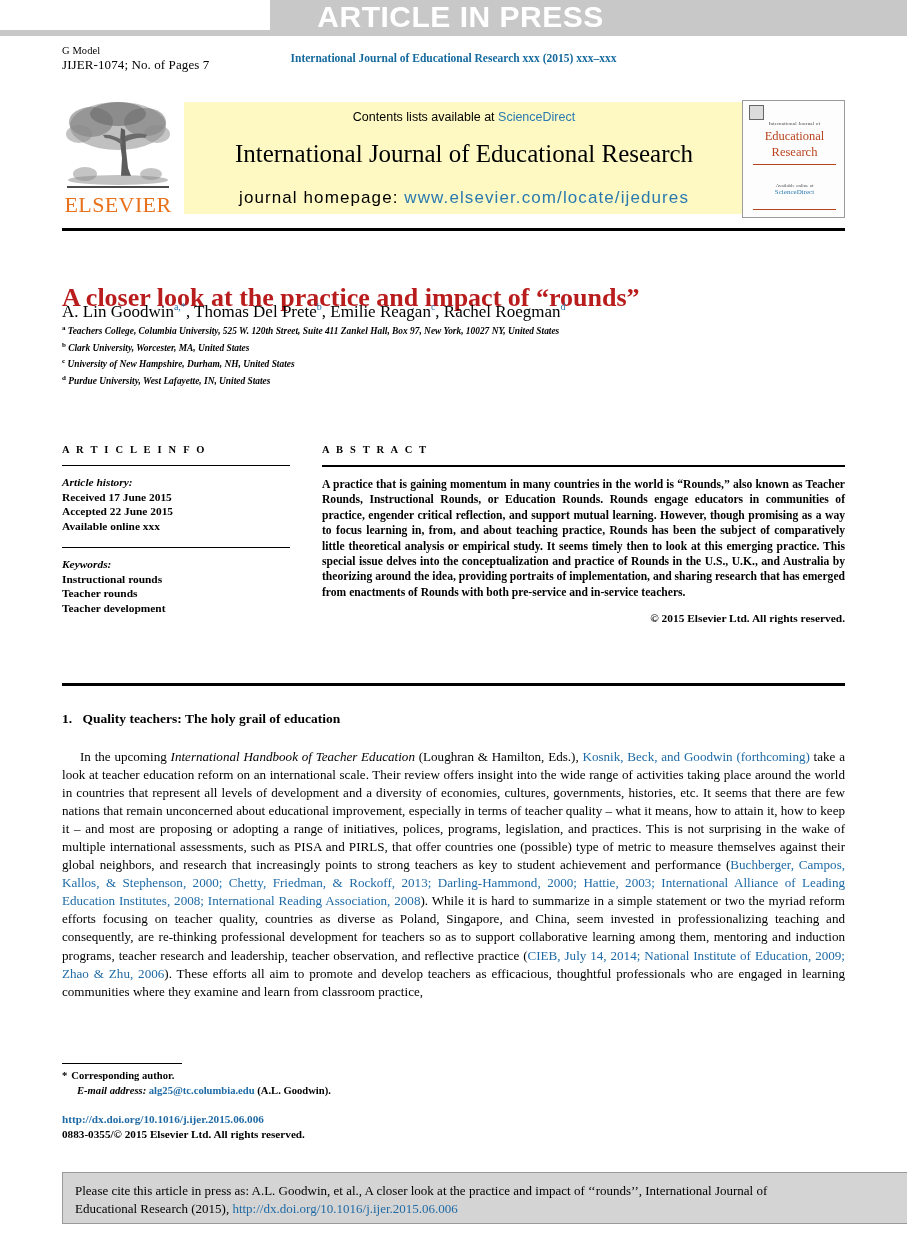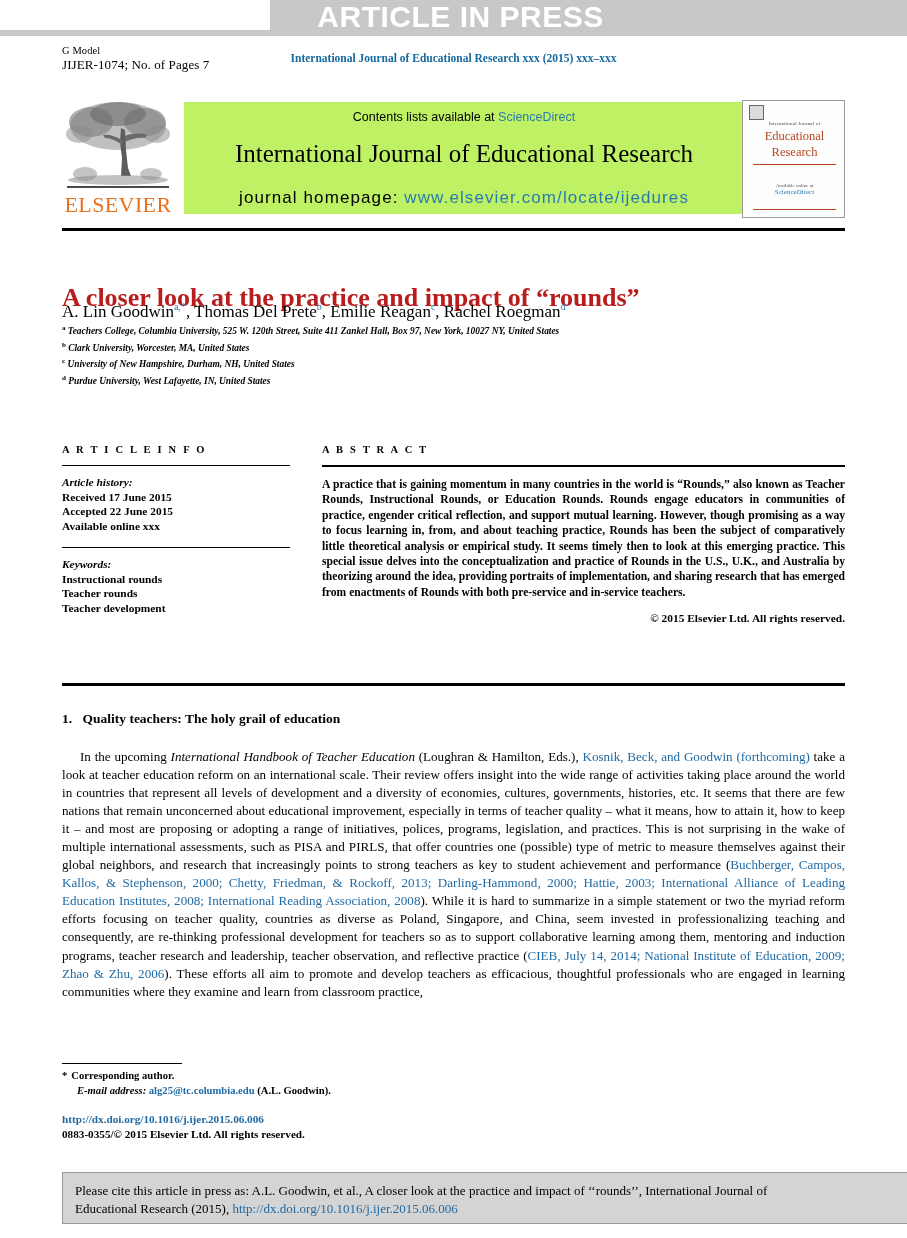--- a/index.html
+++ b/index.html
@@ -100,21 +100,21 @@
     font-family: "Liberation Serif", serif;
     font-size: 22px;
     letter-spacing: 0.4px;
     color: #e8721c;
   }
   .mast-box {
     position: absolute;
     left: 122px; top: 2px;
     width: 560px;
     height: 112px;
-    background: #bef264;
+    background: #fef9c3;
   }
   .contents-line {
     position: absolute;
     left: 0; top: 8px;
     width: 560px;
     text-align: center;
     font-family: "Liberation Sans", sans-serif;
     font-size: 12.5px;
     color: #000;
   }

